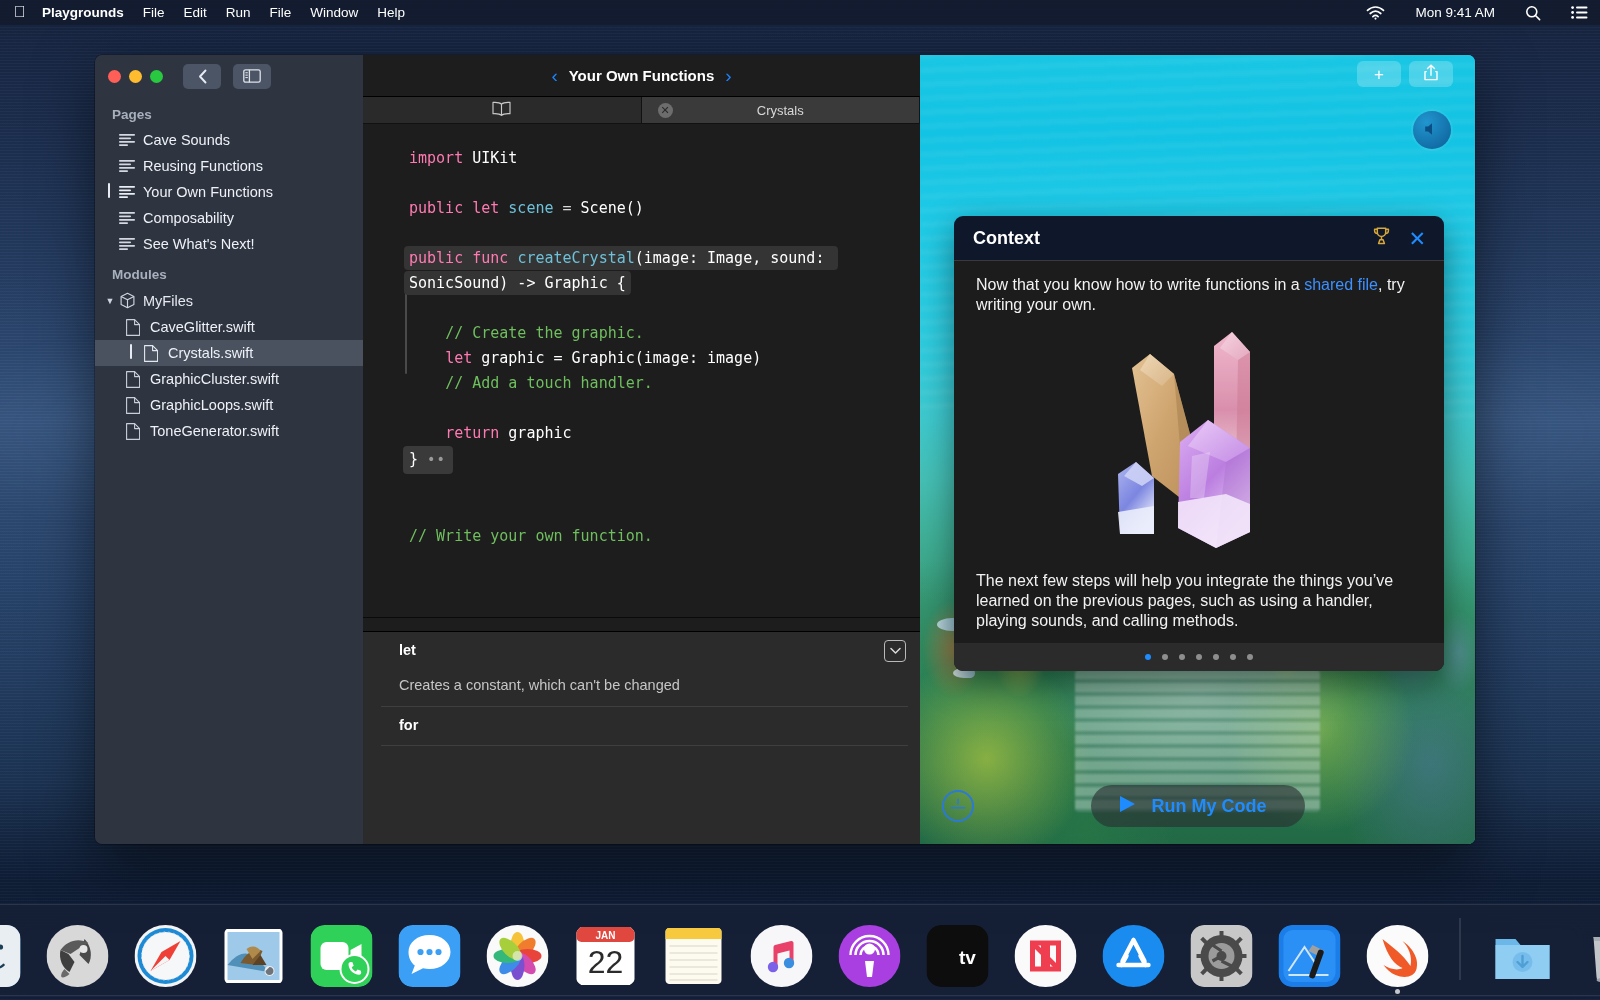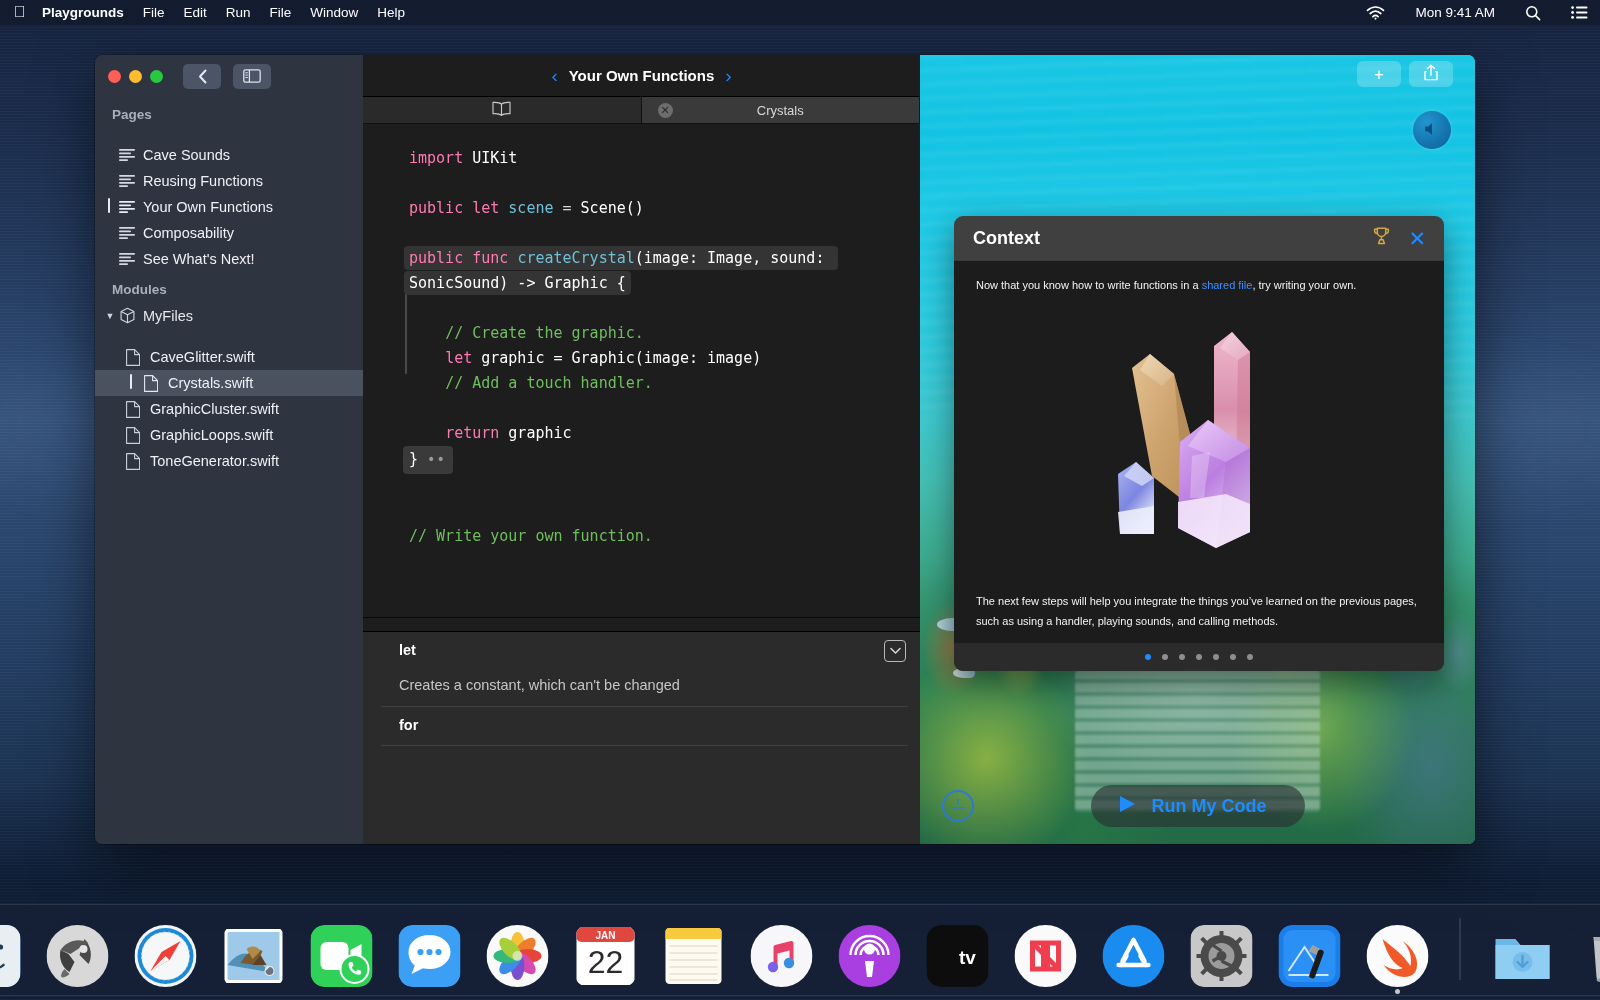--- a/index.html
+++ b/index.html
@@ -99,21 +99,21 @@
     display: flex; align-items: center; justify-content: center;
     color: #e7eaf0;
   }
   .tb-btn.back { margin-left: 12px; }
   .tb-btn.panel { margin-left: 4px; }
 
   .section-label {
     font-size: 13.5px; color: #a9b0bd; font-weight: 600;
     padding: 10px 0 5px 17px;
   }
-  .nav-list { list-style: none; margin-top: 15px; }
+  .nav-list { list-style: none; }
   .nav-item {
     height: 26px; display: flex; align-items: center;
     padding-left: 13px; font-size: 14.5px; color: #eef1f6;
     position: relative;
   }
   .nav-item .caret-slot { width: 11px; flex: 0 0 11px; }
   .nav-item .cursorbar {
     display:inline-block; width:2px; height:15px; background:#e8ebf1; border-radius:1px;
   }
   .page-icon { width: 17px; flex:0 0 17px; margin-right: 7px; display:flex; align-items:center;}
@@ -305,21 +305,21 @@
     background: rgba(40,46,50,0.62);
     display: flex; align-items: center; gap: 16px;
     color: #1e8cff; font-size: 18px; font-weight: bold;
   }
   .run-btn .play { font-size: 19px; }
 
   
   .context-card {
     position: absolute;
     left: 34px; top: 161px; width: 490px; height: 455px;
-    background: #404040;
+    background: #0f172a;
     border-radius: 9px;
     overflow: hidden;
     box-shadow: 0 12px 34px rgba(0,0,0,0.45);
     display: flex; flex-direction: column;
     z-index: 5;
   }
   .ctx-head {
     height: 45px; flex: 0 0 45px;
     display: flex; align-items: center;
     padding: 0 18px 0 19px;
@@ -329,21 +329,21 @@
   .ctx-head .grow { flex: 1 1 auto; }
   .trophy-icon { font-size: 17px; margin-right: 18px; color:#d6a73a; }
   .ctx-close { color: #1e8cff; font-size: 21px; line-height: 1; font-weight: 300;}
   .ctx-body {
     flex: 1 1 auto; background: #1c1c1c;
     padding: 14px 22px 0 22px;
     display: flex; flex-direction: column;
     position: relative;
   }
   .ctx-p {
-    color: #f2f2f2; font-size: 11px; line-height: 20px;
+    color: #f2f2f2; font-size: 16px; line-height: 20px;
   }
   .ctx-link { color: #3d90ff; }
   .ctx-art {
     flex: 1 1 auto; display: flex; align-items: center; justify-content: center;
     position: relative; min-height: 0;
   }
   .ctx-p.bottom { padding-bottom: 12px; }
   .ctx-dots {
     height: 28px; flex: 0 0 28px; background: #2b2b2b;
     display: flex; align-items: center; justify-content: center; gap: 11px;

